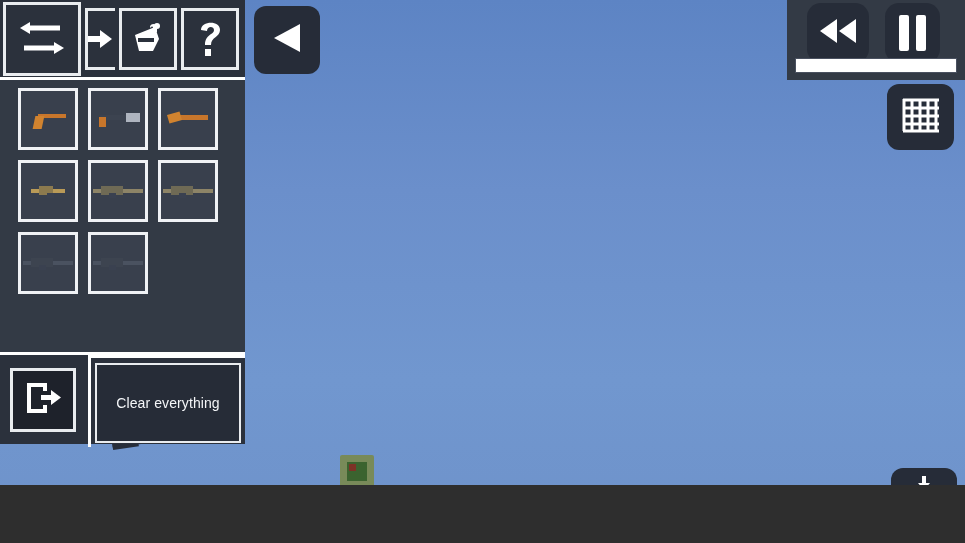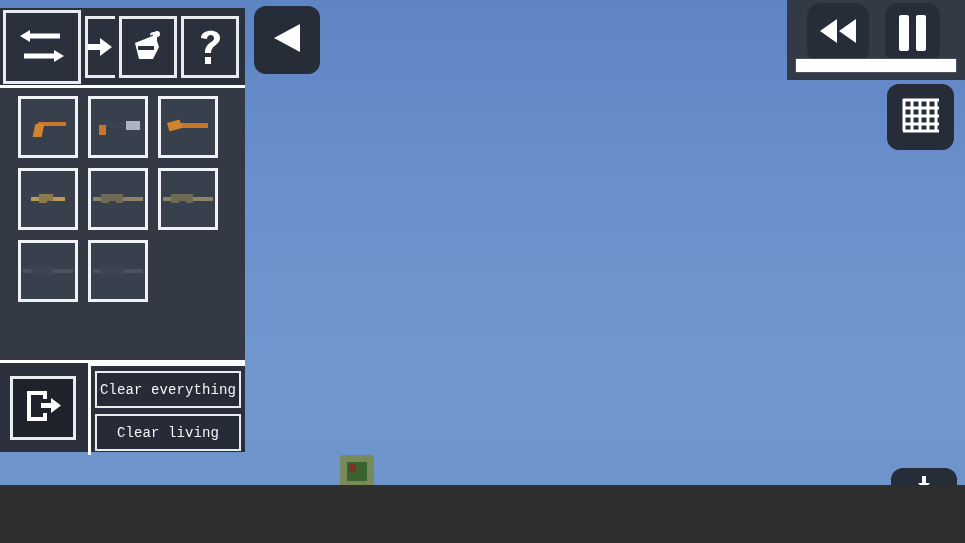--- a/index.html
+++ b/index.html
@@ -62,24 +62,23 @@
   }
   #world-prop .stock {
     position: absolute; left: 0; top: 3px;
     width: 26px; height: 11px;
     background: #262d3a;
   }
 
   
   #sidebar {
     position: absolute;
-    left: 0; top: 8px;
+    left: 0; top: 0;
     width: 245px; height: 444px;
     background: #333a45;
-    font-family: Liberation Mono, monospace;
   }
 
   
   #toolbar {
     position: absolute;
     left: 0; top: 0;
     width: 245px; height: 80px;
     background: #2b313c;
     border-bottom: 3px solid #ffffff;
     display: flex;
@@ -438,20 +437,17 @@
             <path d="M4 3 H24 V11 H20 V7 H8 V29 H20 V25 H24 V33 H4 Z" fill="#ffffff"></path>
             <rect x="18" y="15" width="14" height="5" fill="#ffffff"></rect>
             <polygon points="28,10 28,25 38,17.5" fill="#ffffff"></polygon>
           </svg>
         </span>
       </div>
       <div id="clear-buttons">
         <div class="clear-btn">
           <span>Clear everything</span>
         </div>
-        <div class="clear-btn">
-          <span>Clear living</span>
-        </div>
       </div>
     </div>
 
   </div>
 </div>
 
 </body></html>

